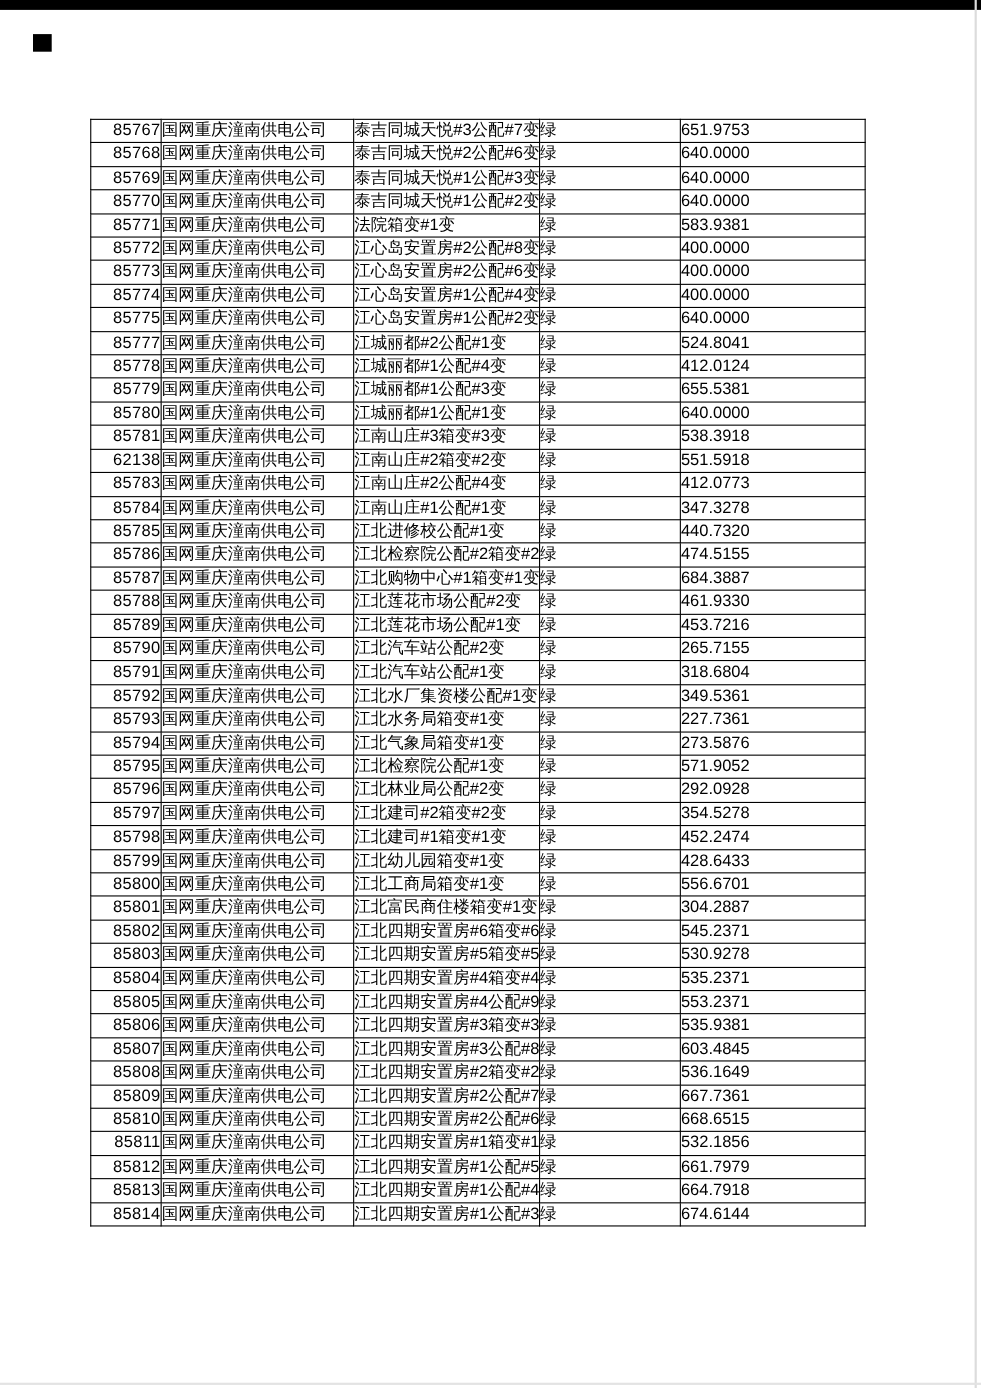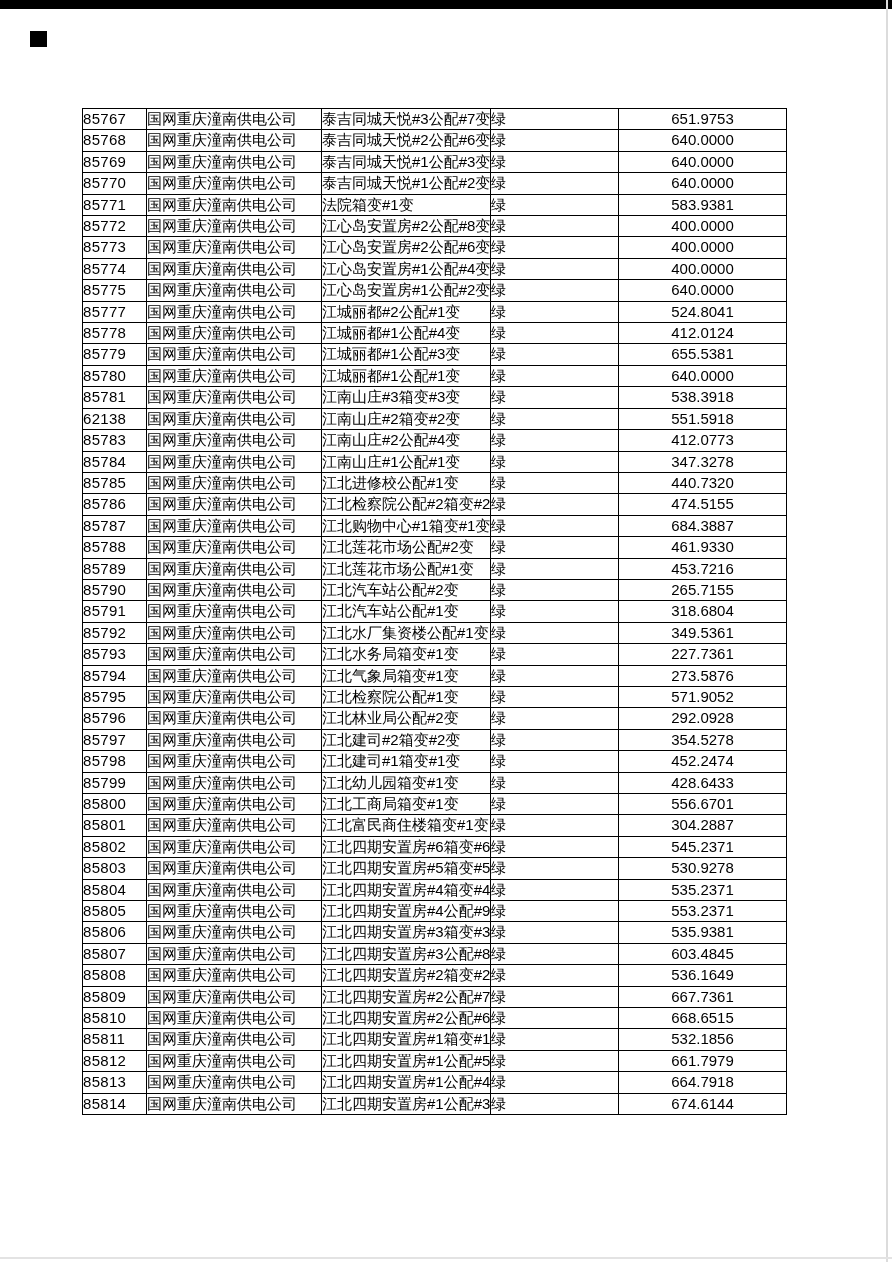--- a/index.html
+++ b/index.html
@@ -35,25 +35,25 @@
   table.data-table td {
     border:1px solid #000000;
     height:20.4px;
     font-size:15px;
     line-height:20.4px;
     color:#000000;
     padding:0;
     white-space:nowrap;
     overflow:hidden;
   }
-  td.col-id      { text-align:left; letter-spacing:0.3px; }
+  td.col-id      { text-align:right; letter-spacing:0.3px; }
   td.col-company { padding-left:4px; }
   td.col-name    { padding-left:5px; }
   td.col-status  { padding-left:5px; }
-  td.col-value   { text-align:center; }
+  td.col-value   { }
 </style>
 </head>
 <body style="background: rgb(255, 255, 255);">
 
 <div class="top-bar" style="background: rgb(0, 0, 0);"></div>
 <div class="corner-square" style="background: rgb(0, 0, 0);"></div>
 <div class="edge-right"></div>
 <div class="edge-bottom"></div>
 
 <table class="data-table">

